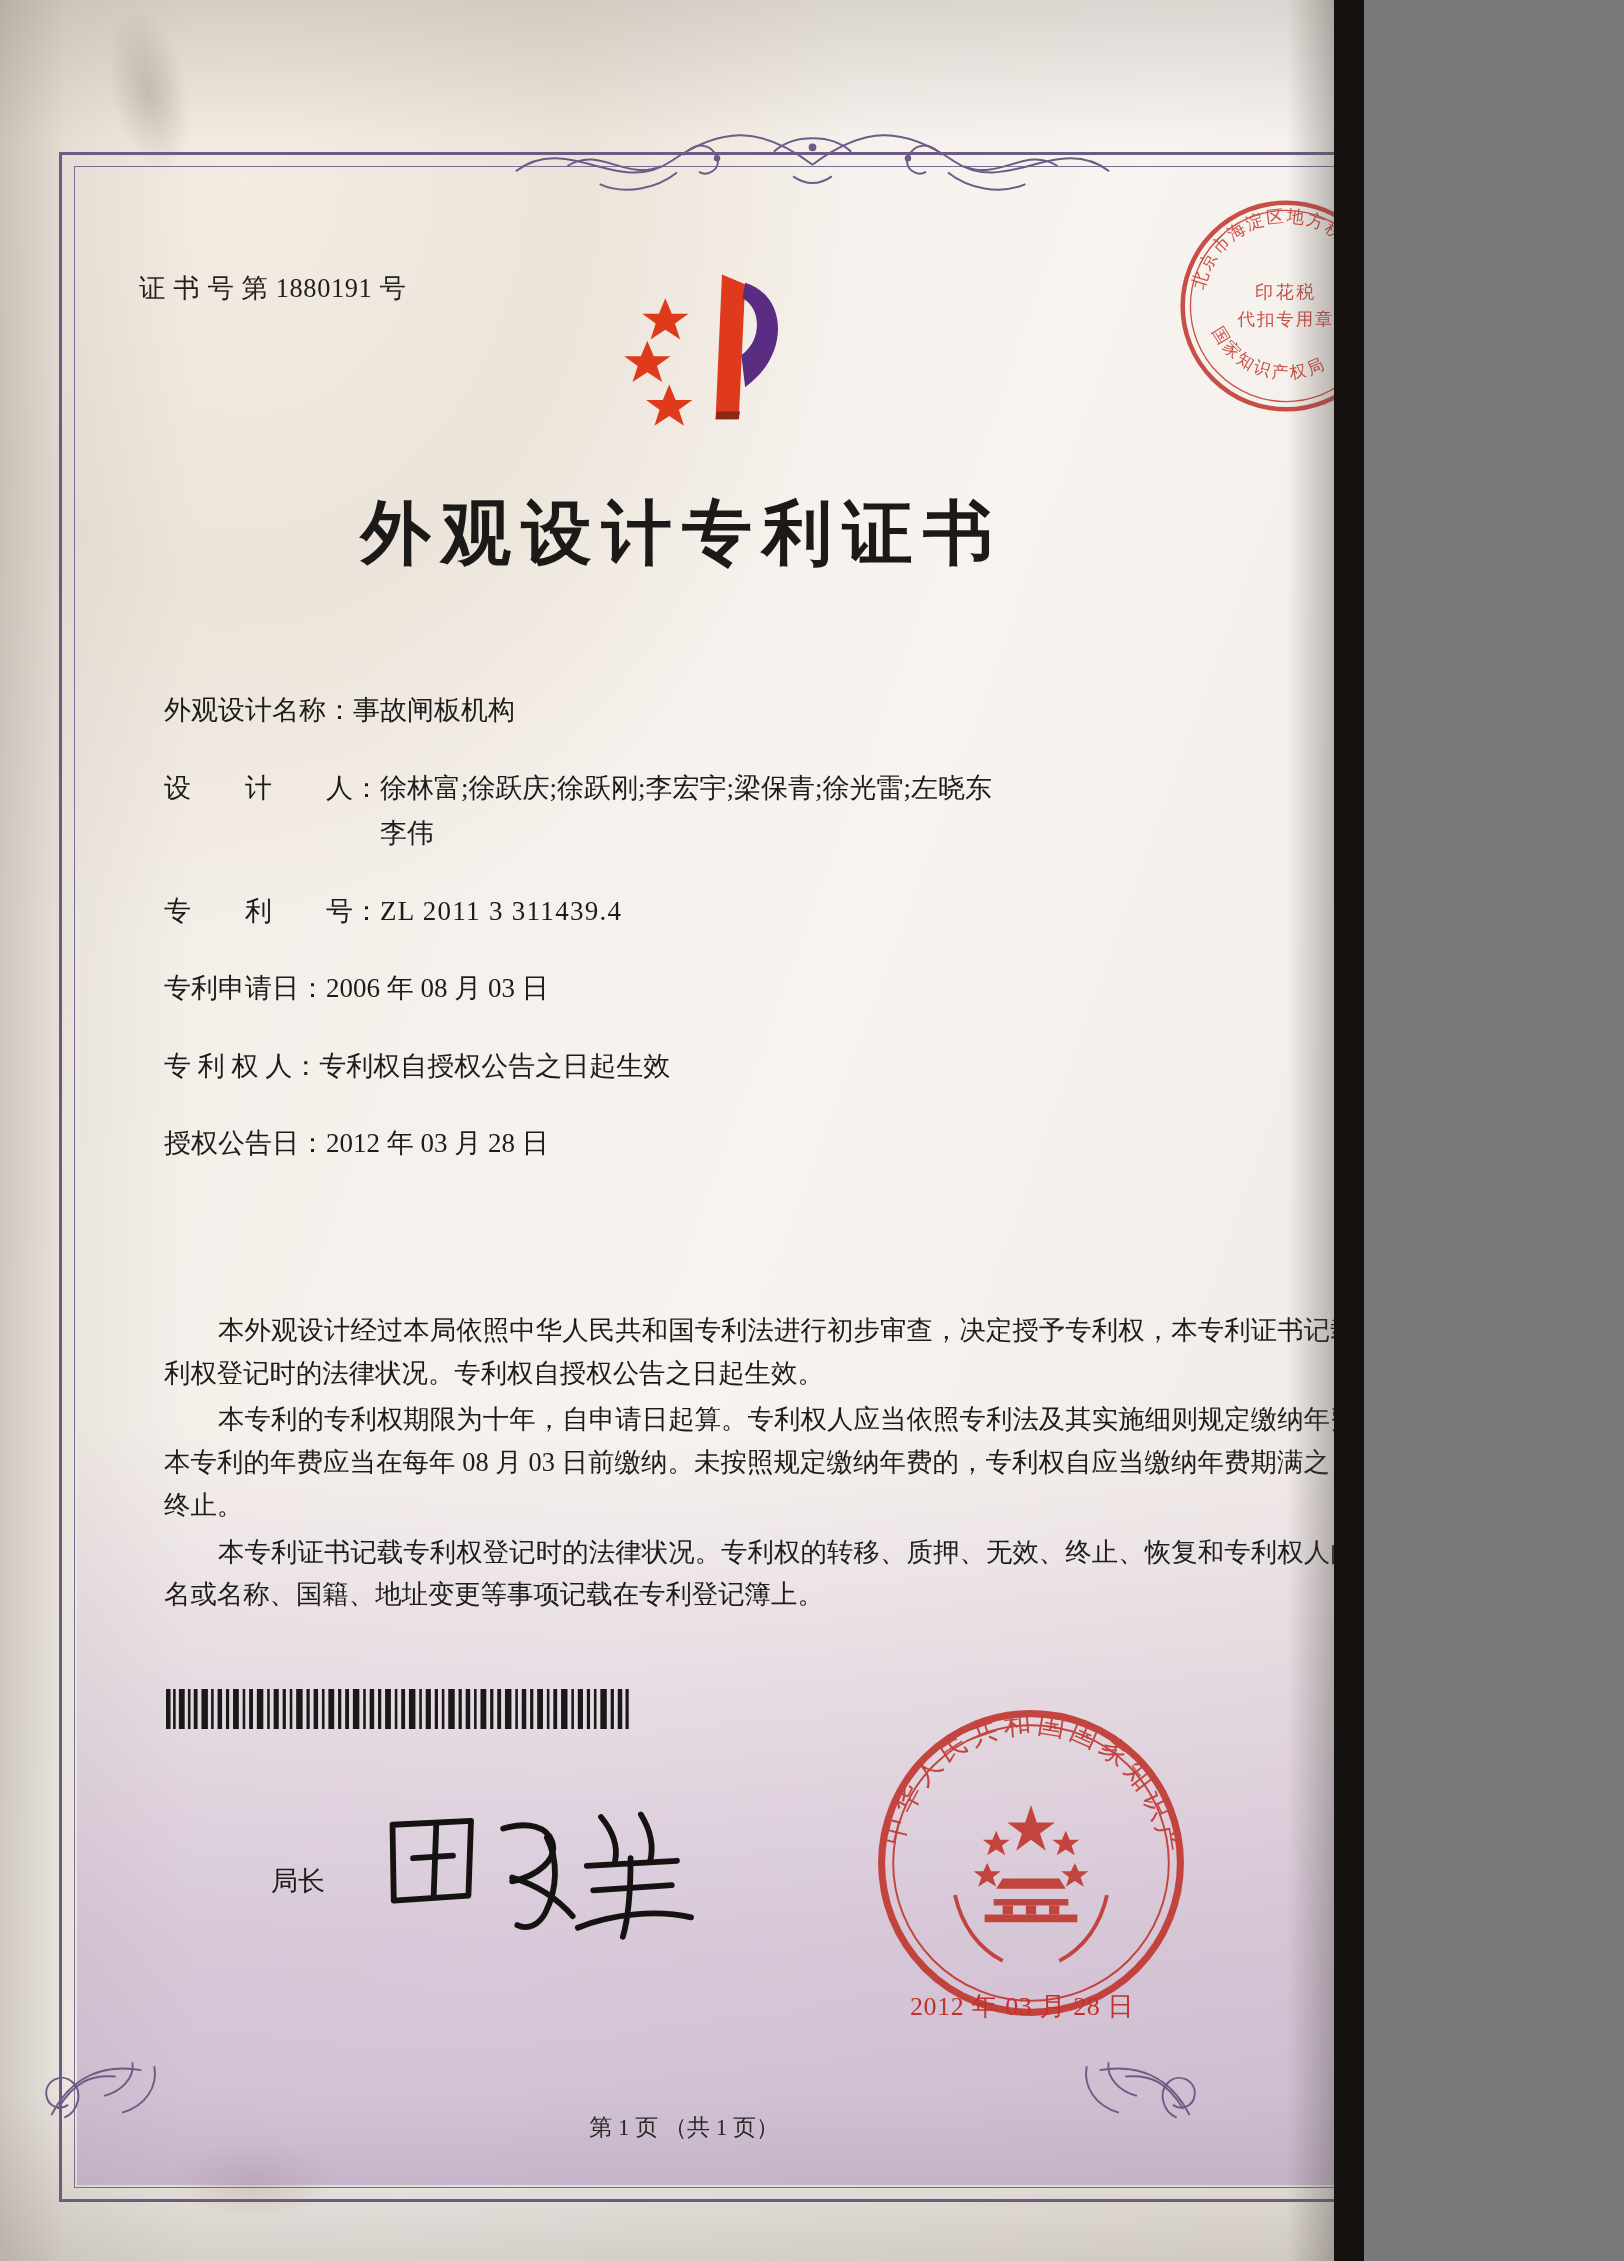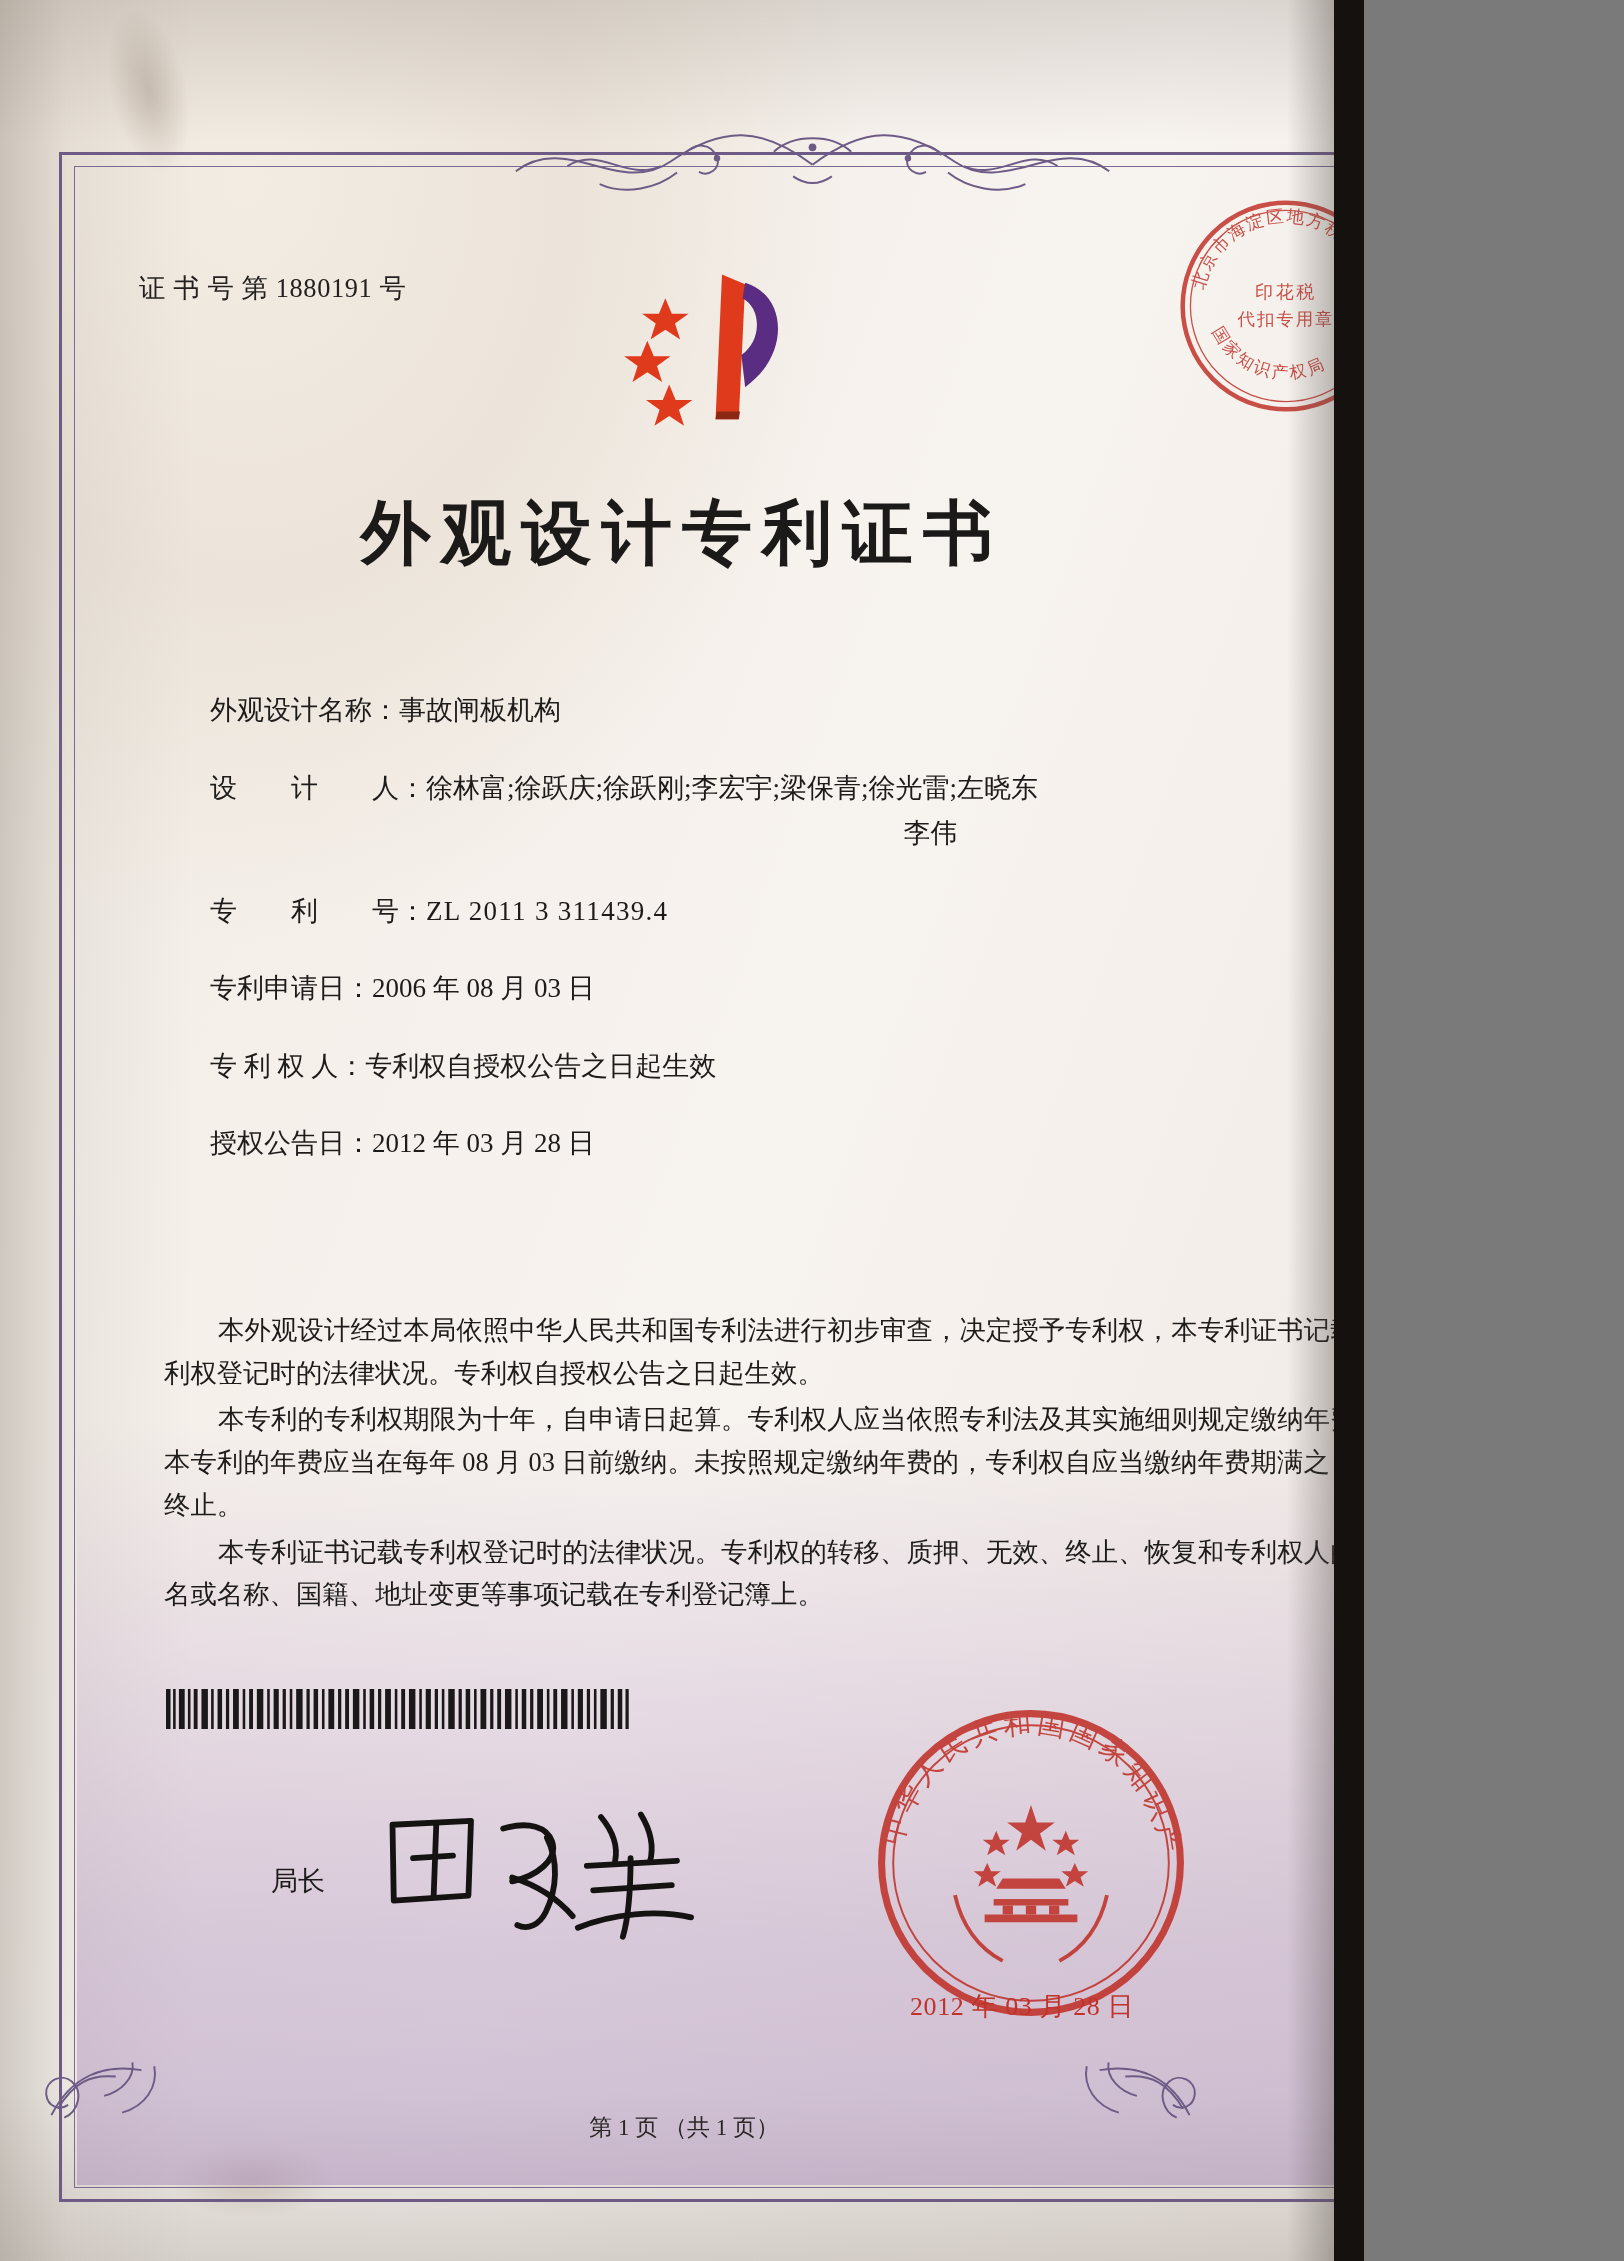--- a/index.html
+++ b/index.html
@@ -129,39 +129,37 @@
     color: #1c1a19;
     font-family: "DejaVu Serif", "Liberation Serif", serif;
   }
 
   .fields {
     position: absolute;
     left: 164px; top: 690px;
     width: 1225px;
     color: #1e1c1b;
     font-size: 27px;
-    margin-left: 46px;
   }
   .field-row {
     display: flex;
     align-items: flex-start;
     margin-bottom: 37px;
     line-height: 1.5;
   }
   .field-label {
     white-space: pre;
     flex: 0 0 auto;
   }
   .field-value {
     flex: 1 1 auto;
   }
   .field-value .second-line {
     display: block;
     margin-top: 5.2px;
-    text-align: center;
   }
   .patent-no-val {
     letter-spacing: 1.3px;
   }
 
   .body-text {
     position: absolute;
     left: 164px; top: 1309px;
     width: 1219px;
     font-size: 26.4px;

